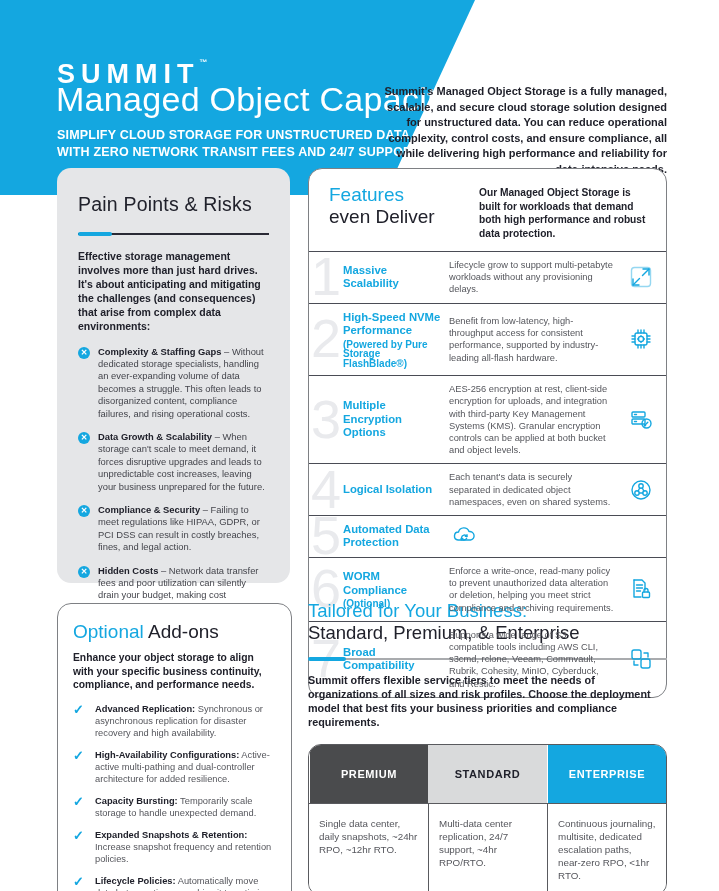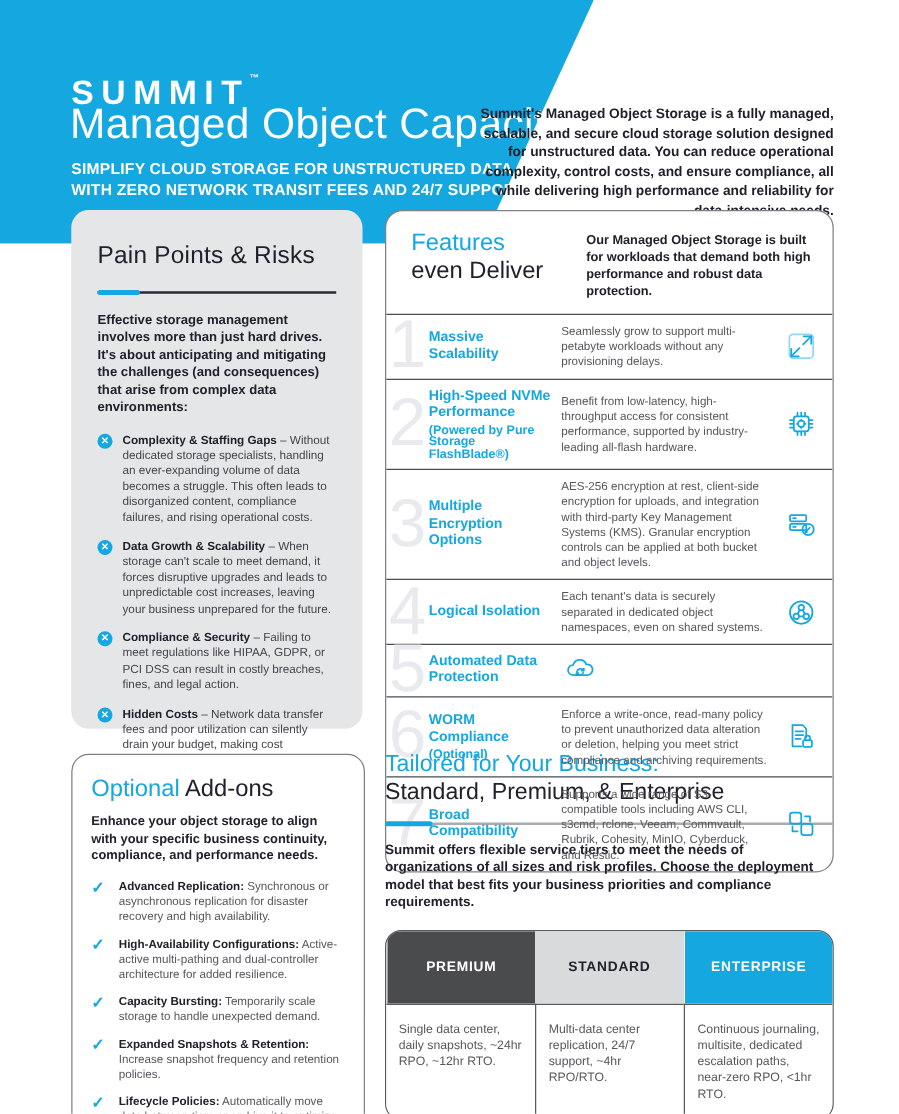--- a/index.html
+++ b/index.html
@@ -61,21 +61,21 @@
     flex:none;width:12px;height:12px;border-radius:50%;background:var(--accent);
     color:#fff;font-size:8px;line-height:12px;text-align:center;font-weight:700;margin-top:1px;
   }
   .pain-item b{color:var(--dark);}
   .pain-item .ptext{color:#44454C;}
   
   .features-panel{
     position:absolute;left:308px;top:168px;width:359px;
     background:#fff;border:1.2px solid var(--line-mid);border-radius:14px;overflow:hidden;
   }
-  .features-head{display:flex;gap:18px;padding:15px 16px 11px 20px;}
+  .features-head{display:flex;gap:28px;padding:15px 16px 11px 20px;}
   .features-head h2{font-size:19px;line-height:22px;font-weight:500;width:122px;flex:none;}
   .features-head h2 .t-accent{color:var(--accent);display:block;}
   .features-head h2 .t-dark{color:var(--dark);display:block;}
   .features-blurb{font-size:10.2px;font-weight:700;line-height:13.5px;color:var(--dark);margin-top:2px;}
   .frow{
     position:relative;display:flex;align-items:center;gap:6px;
     border-top:1px solid var(--line-dark);padding:7px 10px 7px 34px;
   }
   .fnum{
     position:absolute;left:2px;top:50%;transform:translateY(-52%);
@@ -168,21 +168,21 @@
     <h2>
       <span class="t-accent">Features</span>
       <span class="t-dark">even Deliver</span>
     </h2>
     <div class="features-blurb">Our Managed Object Storage is built for workloads that demand both high performance and robust data protection.</div>
   </div>
 
   <div class="frow">
     <span class="fnum">1</span>
     <span class="ftitle">Massive Scalability</span>
-    <span class="fdesc">Seamlessly grow to support multi-petabyte workloads without any provisioning delays.</span>
+    <span class="fdesc">Lifecycle grow to support multi-petabyte workloads without any provisioning delays.</span>
     <span class="ficon">
       <svg width="26" height="26" viewBox="0 0 26 26">
           <path d="M15 5h6v6"></path>
           <path d="M11 21H5v-6"></path>
           <path d="M21 5l-6.5 6.5"></path>
           <path d="M5 21l6.5-6.5"></path>
           <rect x="3.5" y="3.5" width="19" height="19" rx="3" opacity="0.45"></rect>
         </svg>
     </span>
   </div>

